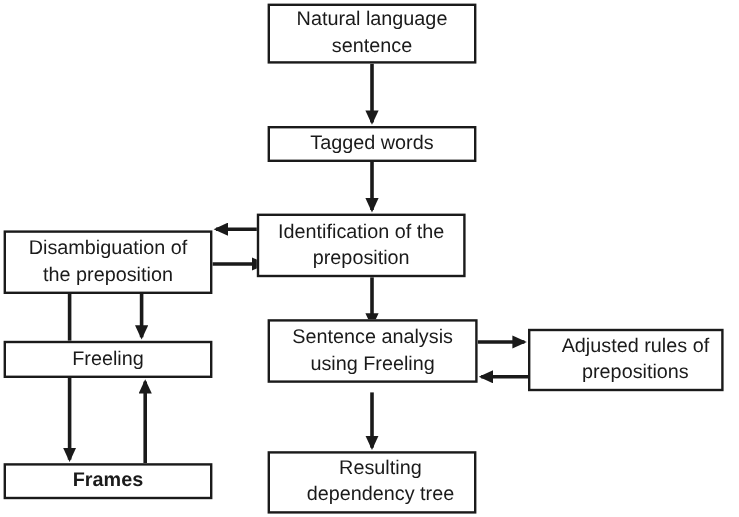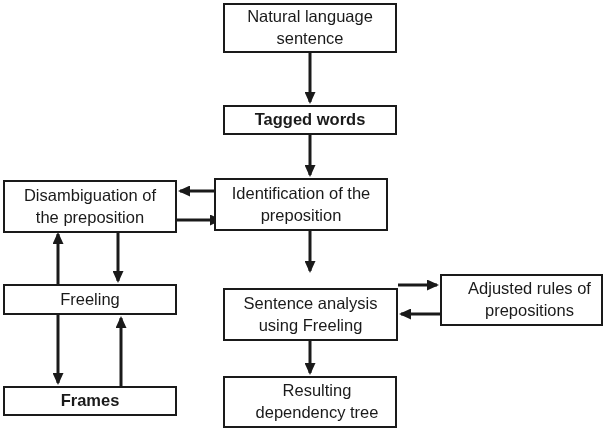--- a/index.html
+++ b/index.html
@@ -25,26 +25,26 @@
     justify-content: center;
     text-align: center;
     color: #1a1a1a;
     font-size: 16.5px;
     line-height: 1.32;
     white-space: pre-line;
     z-index: 2;
   }
   
   #box-natural        { left: 223px; top: 3px;   width: 174px; height: 50px; }
-  #box-tagged         { left: 223px; top: 105px; width: 174px; height: 30px; font-weight: bold; }
+  #box-tagged         { left: 223px; top: 105px; width: 174px; height: 30px; }
   #box-identification { left: 214px; top: 178px; width: 174px; height: 53px; }
-  #box-disambiguation { left: 3px;   top: 180px; width: 174px; height: 53px; }
+  #box-disambiguation { left: 3px;   top: 192px; width: 174px; height: 53px; }
   #box-ontology       { left: 3px;   top: 284px; width: 174px; height: 31px; }
   #box-frames         { left: 3px;   top: 386px; width: 174px; height: 30px; font-weight: bold; }
-  #box-sentence       { left: 223px; top: 288px; width: 175px; height: 53px; }
+  #box-sentence       { left: 223px; top: 266px; width: 175px; height: 53px; }
   #box-adjusted       { left: 440px; top: 274px; width: 163px; height: 52px; padding-left: 16px; }
   #box-resulting      { left: 223px; top: 376px; width: 174px; height: 52px; padding-left: 14px; }
   svg.arrows {
     position: absolute;
     left: 0; top: 0;
     width: 616px;
     height: 431px;
     z-index: 1;
   }
   svg.arrows line {

